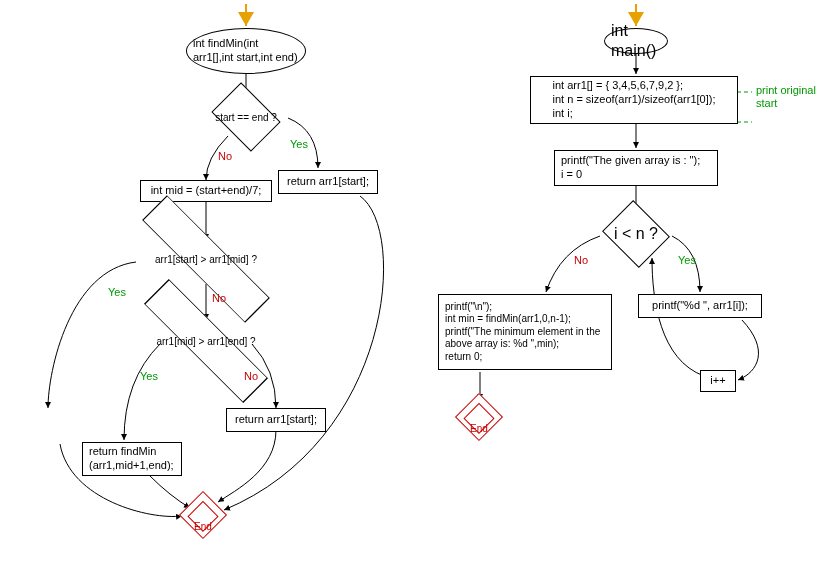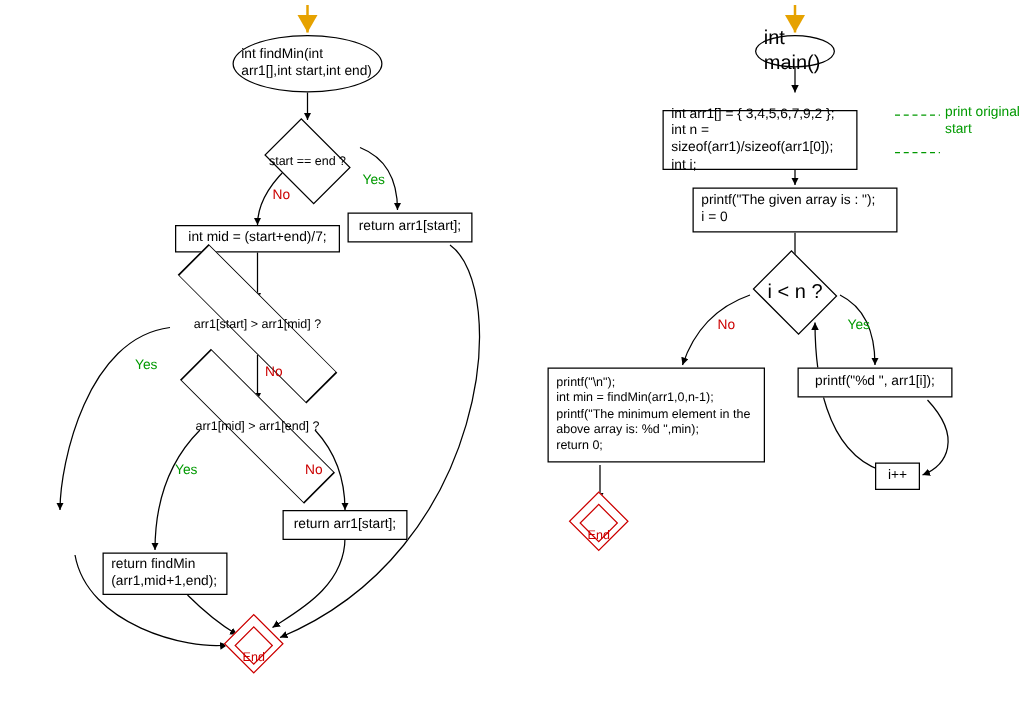--- a/index.html
+++ b/index.html
@@ -83,21 +83,21 @@
   <line class="edge" x1="480" y1="372" x2="480" y2="400" marker-end="url(#ah)"></line>
 
   <line x1="716" y1="92" x2="752" y2="92" stroke="#090" stroke-dasharray="4 3"></line>
   <line x1="716" y1="122" x2="752" y2="122" stroke="#090" stroke-dasharray="4 3"></line>
 </svg>
 
 <div class="node ellipse" style="left:186px;top:28px;width:120px;height:46px">
   <span>int findMin(int arr1[],int start,int end)</span>
 </div>
 
-<div class="diamond-wrap" style="left:218px;top:108px;width:56px;height:42px">
+<div class="diamond-wrap" style="left:218px;top:96px;width:56px;height:42px">
   <div class="diamond-shape"></div>
   <div class="diamond-label">
         <span style="white-space:nowrap;font-size:10px">start == end ?</span>
       </div>
 </div>
 <span class="txt yes" style="left:290px;top:138px">Yes</span>
 <span class="txt no" style="left:218px;top:150px">No</span>
 
 <div class="node rect" style="left:278px;top:170px;width:100px;height:24px">
   <span>return arr1[start];</span>
@@ -140,21 +140,21 @@
       </div>
   <div class="end-label">
         <span>End</span>
       </div>
 </div>
 
 <div class="node ellipse" style="left:604px;top:28px;width:64px;height:26px">
   <span style="font-size:16px">int main()</span>
 </div>
 
-<div class="node rect" style="left:530px;top:88px;width:156px;height:48px;text-align:left;justify-content:flex-start;white-space:pre-line">
+<div class="node rect" style="left:530px;top:76px;width:208px;height:48px;text-align:left;justify-content:center;white-space:pre-line">
   <span>int arr1[] = { 3,4,5,6,7,9,2 };
 int n = sizeof(arr1)/sizeof(arr1[0]);
 int i;</span>
 </div>
 
 <span class="txt comment" style="left:756px;top:84px;width:60px;line-height:1.2">print original start</span>
 
 <div class="node rect" style="left:554px;top:150px;width:164px;height:36px;text-align:left;justify-content:flex-start;white-space:pre-line">
   <span>printf("The given array is :  ");
 i = 0</span>

